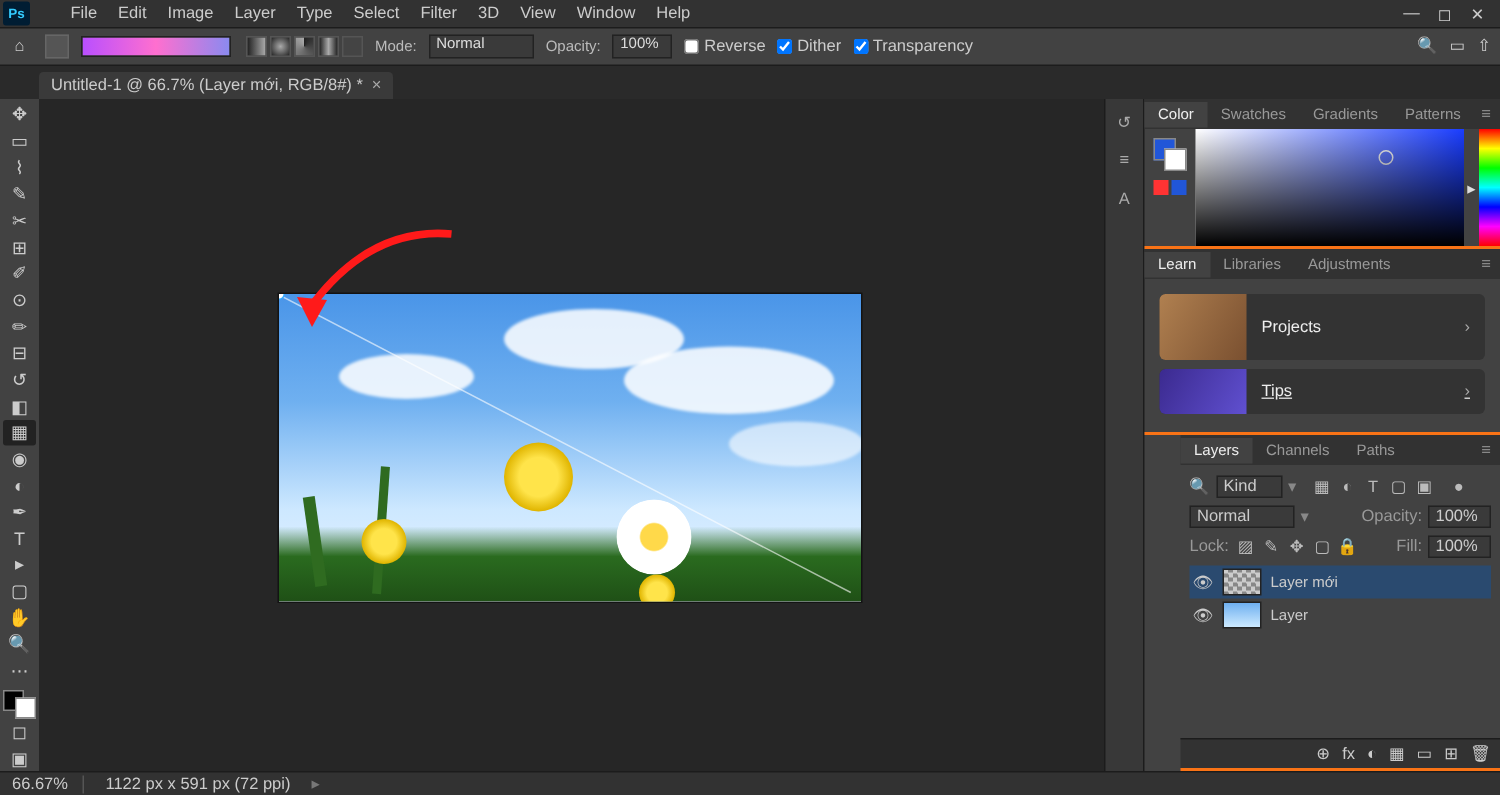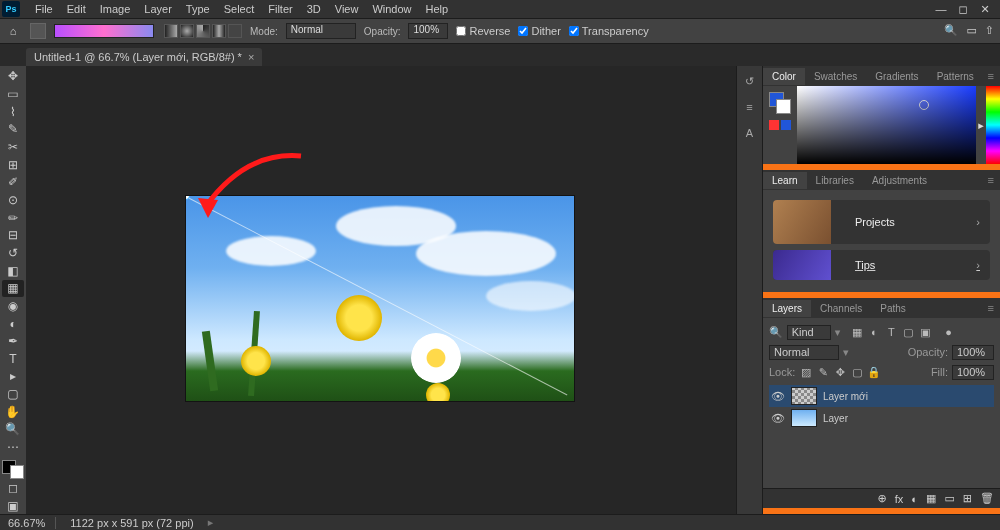--- a/index.html
+++ b/index.html
@@ -1,20 +1,20 @@
 <!DOCTYPE html>
 <html><head>
 <meta charset="utf-8">
 <style>
 * { margin: 0; padding: 0; box-sizing: border-box; font-family: "Segoe UI", Tahoma, sans-serif; font-size: 11px; color: #ccc; }
 body { background: #323232; width: 1000px; height: 530px; overflow: hidden; position: relative; }
 
 
 .menubar { height: 18px; background: #323232; display: flex; align-items: center; padding-left: 2px; }
-.menubar .logo { width: 18px; height: 16px; background: #001d33; color: #3cf; display: flex; align-items: center; justify-content: center; font-size: 9px; font-weight: bold; border-radius: 2px; margin-right: 8px;}
+.menubar .logo { width: 18px; height: 16px; background: #001d33; color: #3cf; display: flex; align-items: center; justify-content: center; font-size: 9px; font-weight: bold; border-radius: 2px; margin-right: 20px;}
 .menubar .mitem { padding: 2px 7px; cursor: default; }
 .menubar .wincontrols { margin-left: auto; display: flex; gap: 4px; padding-right: 6px; }
 .menubar .wincontrols span { width: 18px; text-align: center; }
 
 
 .optbar { height: 26px; background: #424242; border-top: 1px solid #1c1c1c; border-bottom: 1px solid #1c1c1c; display: flex; align-items: center; padding-left: 4px; gap: 8px; }
 .optbar .home { width: 18px; height: 18px; display:flex; align-items:center; justify-content:center;}
 .optbar .swatch-box { width:16px;height:16px;border:1px solid #666;background:#555;}
 .optbar .gradient-preview { width: 100px; height: 14px; background: linear-gradient(90deg,#b94fff,#ff6fcf,#8a8af0); border: 1px solid #222; }
 .optbar .mini { width:14px;height:14px;border:1px solid #555; display:inline-block; margin-left:2px;}
@@ -47,21 +47,21 @@
 .handle { position:absolute; width:8px; height:8px; background:#fff; border:1px solid #3af; border-radius:50%; left:-4px; top:-4px;}
 .diag { position:absolute; width: 430px; border-top:1px solid rgba(255,255,255,.6); top:0; left:0; transform-origin:0 0; transform: rotate(27.5deg);}
 .arrow { position:absolute; left:160px; top:80px; }
 
 
 .rightdock { width: 26px; background: #383838; border-left:1px solid #1c1c1c; display:flex; flex-direction:column; align-items:center; padding-top:6px; gap:8px;}
 .rightdock .d { width:18px; height:18px; display:flex; align-items:center; justify-content:center; color:#aaa;}
 
 
 .panels { width: 238px; background: #424242; border-left:1px solid #1c1c1c; display:flex; flex-direction:column; }
-.panel { border-bottom: 6px solid #f97316; }
+.panel { border-bottom: 2px solid #f97316; }
 .panel .tabs { height: 20px; background: #323232; display:flex; align-items:center; gap:0; }
 .panel .tabs .ptab { padding: 3px 9px; font-size:10px; color:#999;}
 .panel .tabs .ptab.act { background:#424242; color:#eee;}
 .panel .tabs .cls { margin-left:auto; padding-right:6px; color:#888;}
 
 
 .color-body { height: 78px; display:flex;}
 .color-left { width:34px; display:flex; flex-direction:column; align-items:center; padding-top:6px; gap:6px;}
 .color-left .minisw { position:relative; width:22px; height:22px;}
 .color-left .minisw .a{position:absolute;width:15px;height:15px;background:#2156d8;border:1px solid #888;top:0;left:0;}
@@ -72,21 +72,21 @@
 .color-field .ring { position:absolute; width:10px;height:10px; border:1px solid #fff; border-radius:50%; left:68%; top:18%;}
 .hue { width:14px; background: linear-gradient(#f00,#ff0,#0f0,#0ff,#00f,#f0f,#f00);}
 .slider-tri { width:10px; display:flex; align-items:center; justify-content:center; color:#ddd;}
 
 
 .learn-body { padding: 10px 10px 6px; }
 .learn-body h3 { text-align:center; font-size:12px; color:#eee; font-weight:600; margin-bottom:4px;}
 .learn-body p { text-align:center; font-size:10px; color:#bbb; line-height:1.3; margin-bottom:8px;}
 .card { height:44px; background:#333; border-radius:4px; display:flex; align-items:center; margin-bottom:6px;}
 .card .thumb { width:58px; height:44px; background:#555; border-top-left-radius:4px; border-bottom-left-radius:4px;}
-.card .ttl { flex:1; padding-left:24px; font-size:11px; color:#eee;}
+.card .ttl { flex:1; padding-left:10px; font-size:11px; color:#eee;}
 .card .chev { padding-right:10px; color:#aaa;}
 
 
 .layers-body { padding:4px 6px; font-size:10px; color:#ccc;}
 .layers-body .row { display:flex; align-items:center; gap:4px; height:20px;}
 .layers-body .field { background:#3a3a3a; border:1px solid #222; height:15px; padding:0 4px; display:flex; align-items:center; gap:4px;}
 .layers-body .icons span { width:14px; display:inline-block; text-align:center; color:#bbb;}
 .layer-list { margin-top:3px;}
 .layer-row { display:flex; align-items:center; height:22px; gap:6px; padding-left:2px;}
 .layer-row.act { background:#2a4a6f;}
@@ -274,21 +274,21 @@
           <div class="chev">›</div>
         </div>
         <div class="card" style="height:30px;text-decoration:underline;">
           <div class="thumb" style="background:linear-gradient(120deg,#3b2a8f,#6050d0);height:30px;"></div>
           <div class="ttl">Tips</div>
           <div class="chev">›</div>
         </div>
       </div>
     </div>
 
-    <div class="panel" style="flex:1;display:flex;flex-direction:column;">
+    <div class="panel" style="flex:1;display:flex;flex-direction:column;margin-left:24px;">
       <div class="tabs">
         <div class="ptab act">Layers</div>
         <div class="ptab">Channels</div>
         <div class="ptab">Paths</div>
         <div class="cls">≡</div>
       </div>
       <div class="layers-body" style="flex:1;">
         <div class="row">
           <span style="color:#999">🔍</span>
           <span class="field" style="width:44px">Kind</span>

